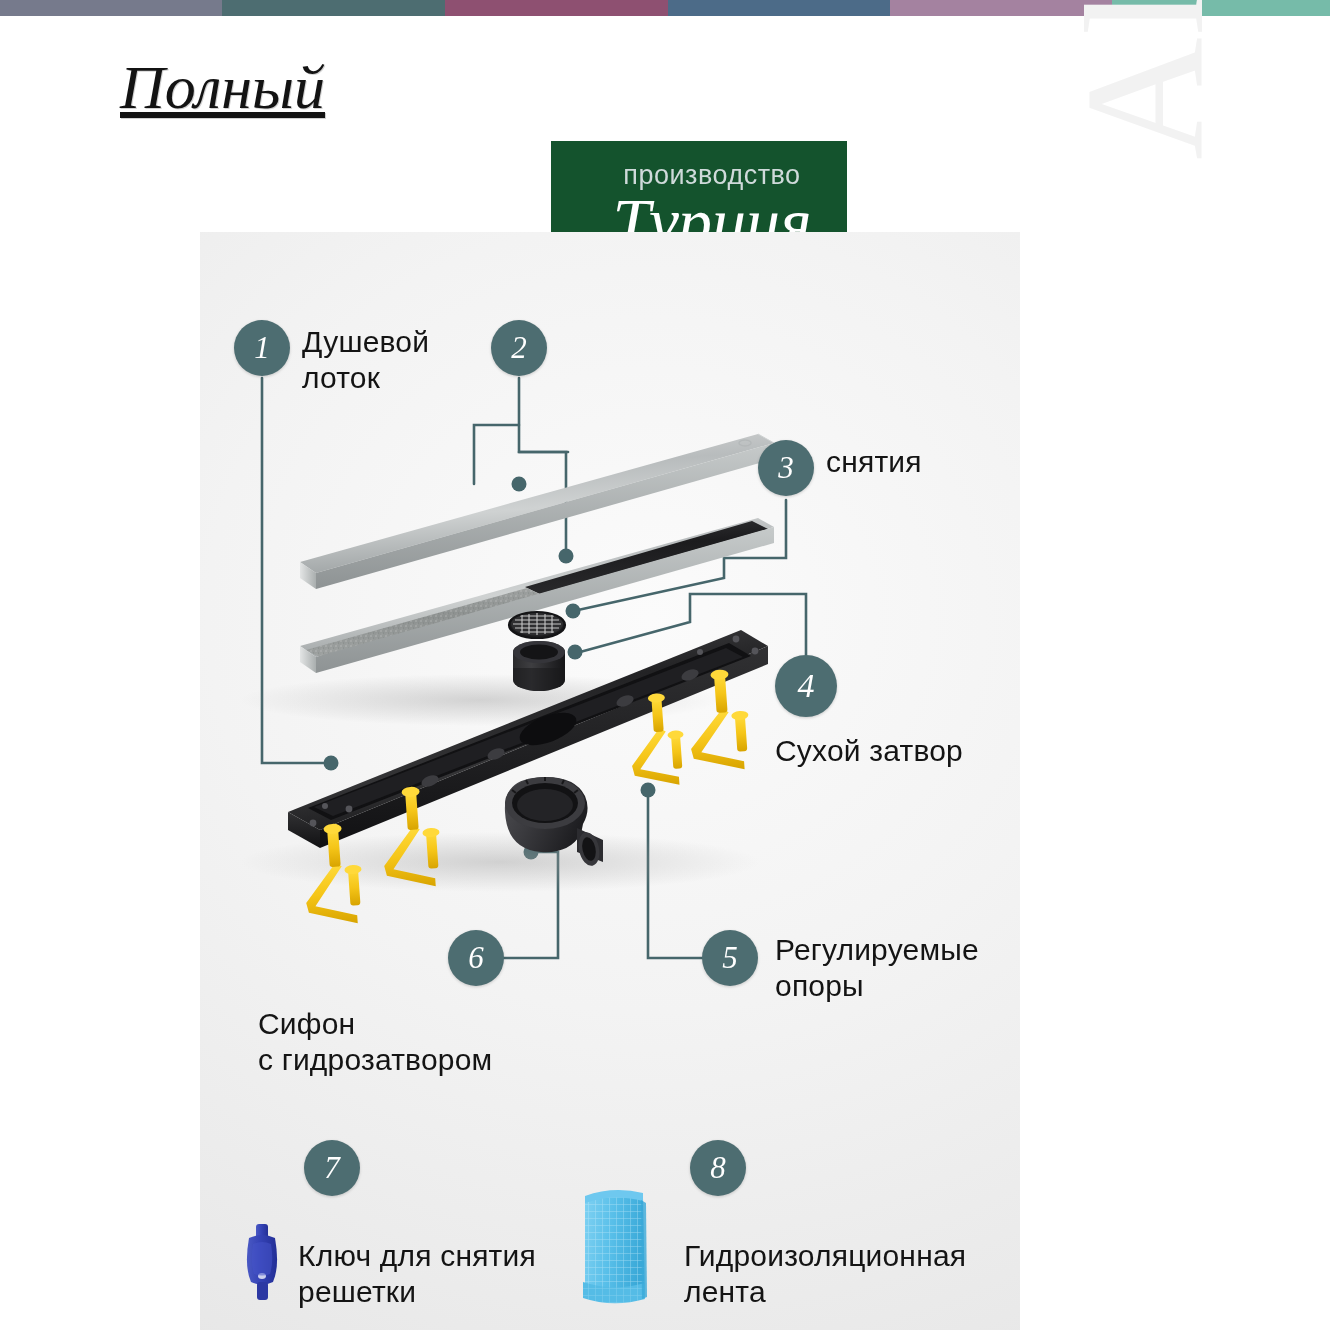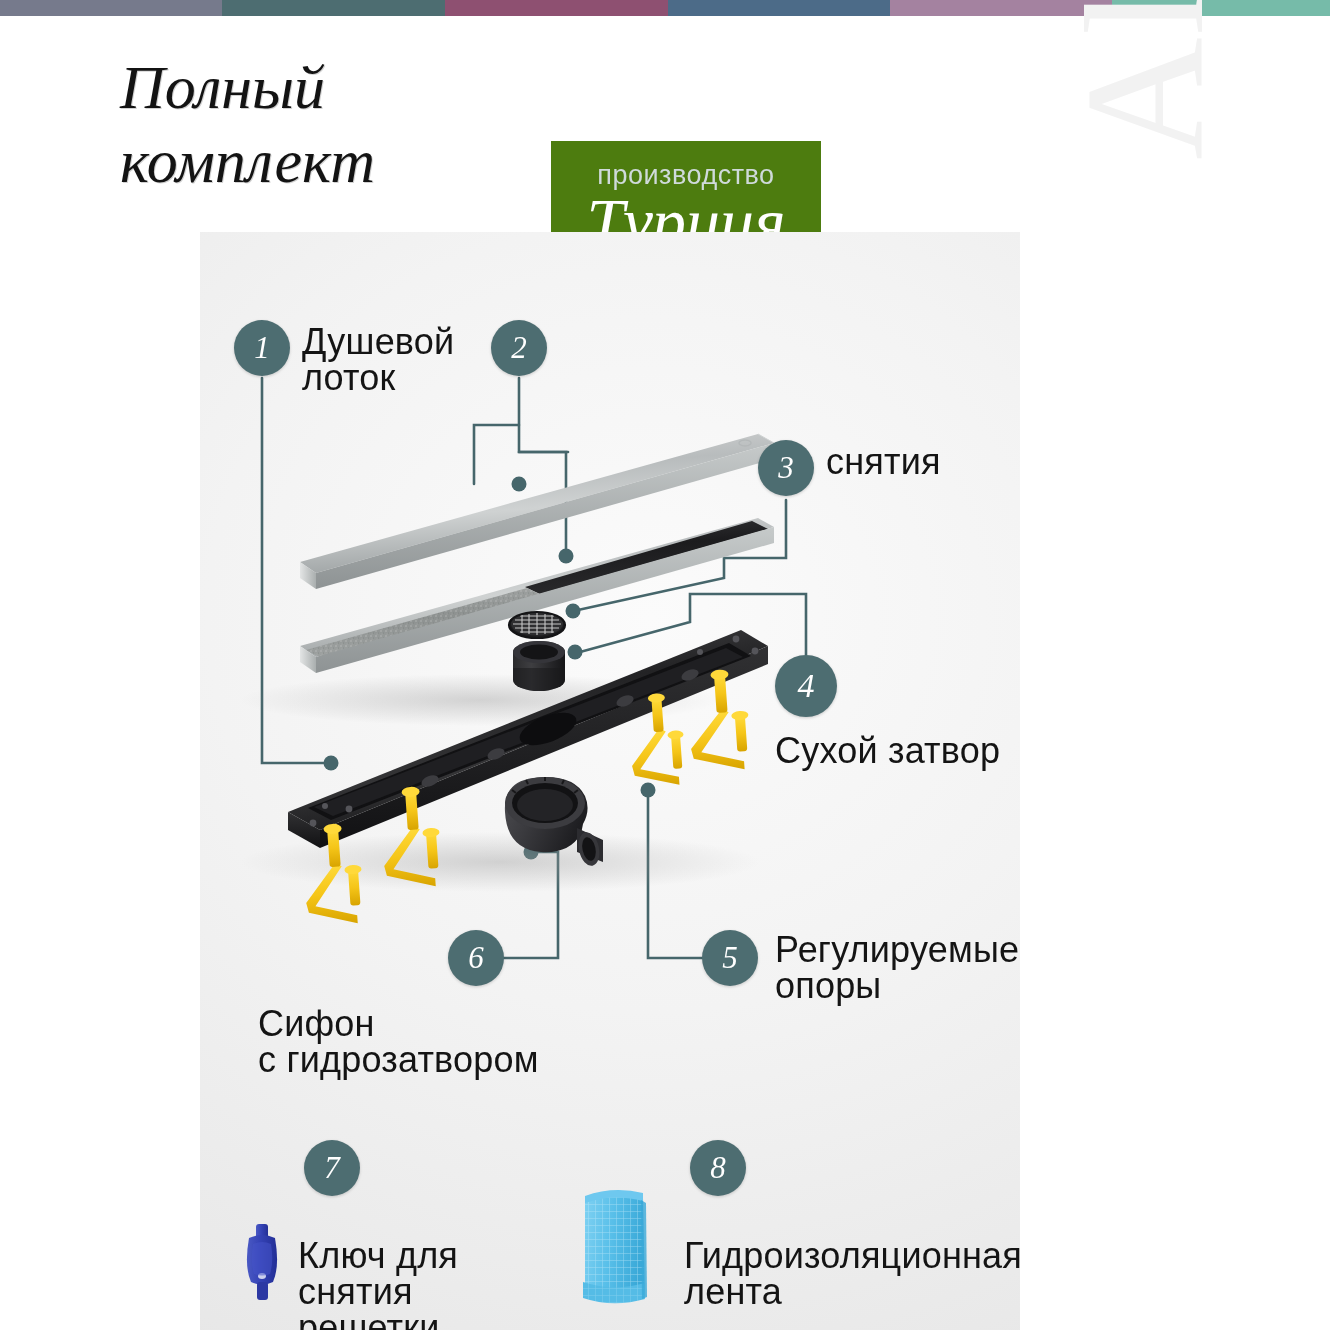--- a/index.html
+++ b/index.html
@@ -23,27 +23,27 @@
     text-align:left;pointer-events:none;
   }
 
   
   .heading{
     position:absolute;left:120px;top:50px;width:470px;
     font-family:"Liberation Serif", serif;font-style:italic;font-weight:400;
     font-size:62px;line-height:74px;color:#131313;
     text-shadow:1px 1px 0 rgba(0,0,0,.18);
   }
-  .heading .l{display:block;}
+  .heading .l{display:block;text-decoration:underline;}
 
   
   .badge{
     position:absolute;left:551px;top:141px;width:270px;height:127px;
-    background:#4d7c0f;color:#fff;text-align:center;
-    display:flex;flex-direction:column;justify-content:center;
+    background:#14532d;color:#fff;text-align:center;
+    display:flex;flex-direction:column;justify-content:center;padding-left:26px;
   }
   .badge .sup{font-size:27px;color:#cfdada;letter-spacing:.5px;line-height:34px;}
   .badge .main{
     font-family:"Liberation Serif", serif;font-style:italic;font-size:68px;
     line-height:60px;color:#ffffff;
   }
 
   
   .panel{
     position:absolute;left:200px;top:232px;width:820px;height:1098px;
@@ -59,21 +59,21 @@
     position:absolute;width:56px;height:56px;border-radius:50%;
     background:#4d6d71;color:#fff;
     font-family:"Liberation Serif", serif;font-style:italic;font-size:31px;
     display:flex;align-items:center;justify-content:center;
     box-shadow:0 1px 3px rgba(0,0,0,.18);
   }
   .marker.big{width:62px;height:62px;font-size:34px;}
 
   
   .calltxt{
-    position:absolute;font-size:36px;line-height:36px;color:#141414;
+    position:absolute;font-size:30px;line-height:36px;color:#141414;
     letter-spacing:.2px;
   }
   .calltxt.c{text-align:left;}
 </style>
 </head>
 <body>
 
 <div id="stage">
 
   <div class="topbar">
@@ -82,21 +82,20 @@
     <div class="seg" style="width:223px;background:#8e5071"></div>
     <div class="seg" style="width:222px;background:#4c6b88"></div>
     <div class="seg" style="width:222px;background:#a482a0"></div>
     <div class="seg" style="width:218px;background:#76bba9"></div>
   </div>
 
   <div class="watermark">Allen Brau</div>
 
   <div class="heading">
     <span class="l">Полный</span>
-    <span class="l">комплект</span>
   </div>
 
   <div class="badge">
     <div class="sup">производство</div>
     <div class="main">Турция</div>
   </div>
 
   <div class="panel"></div>
 
   <svg class="illus" viewBox="0 0 1330 1330">

